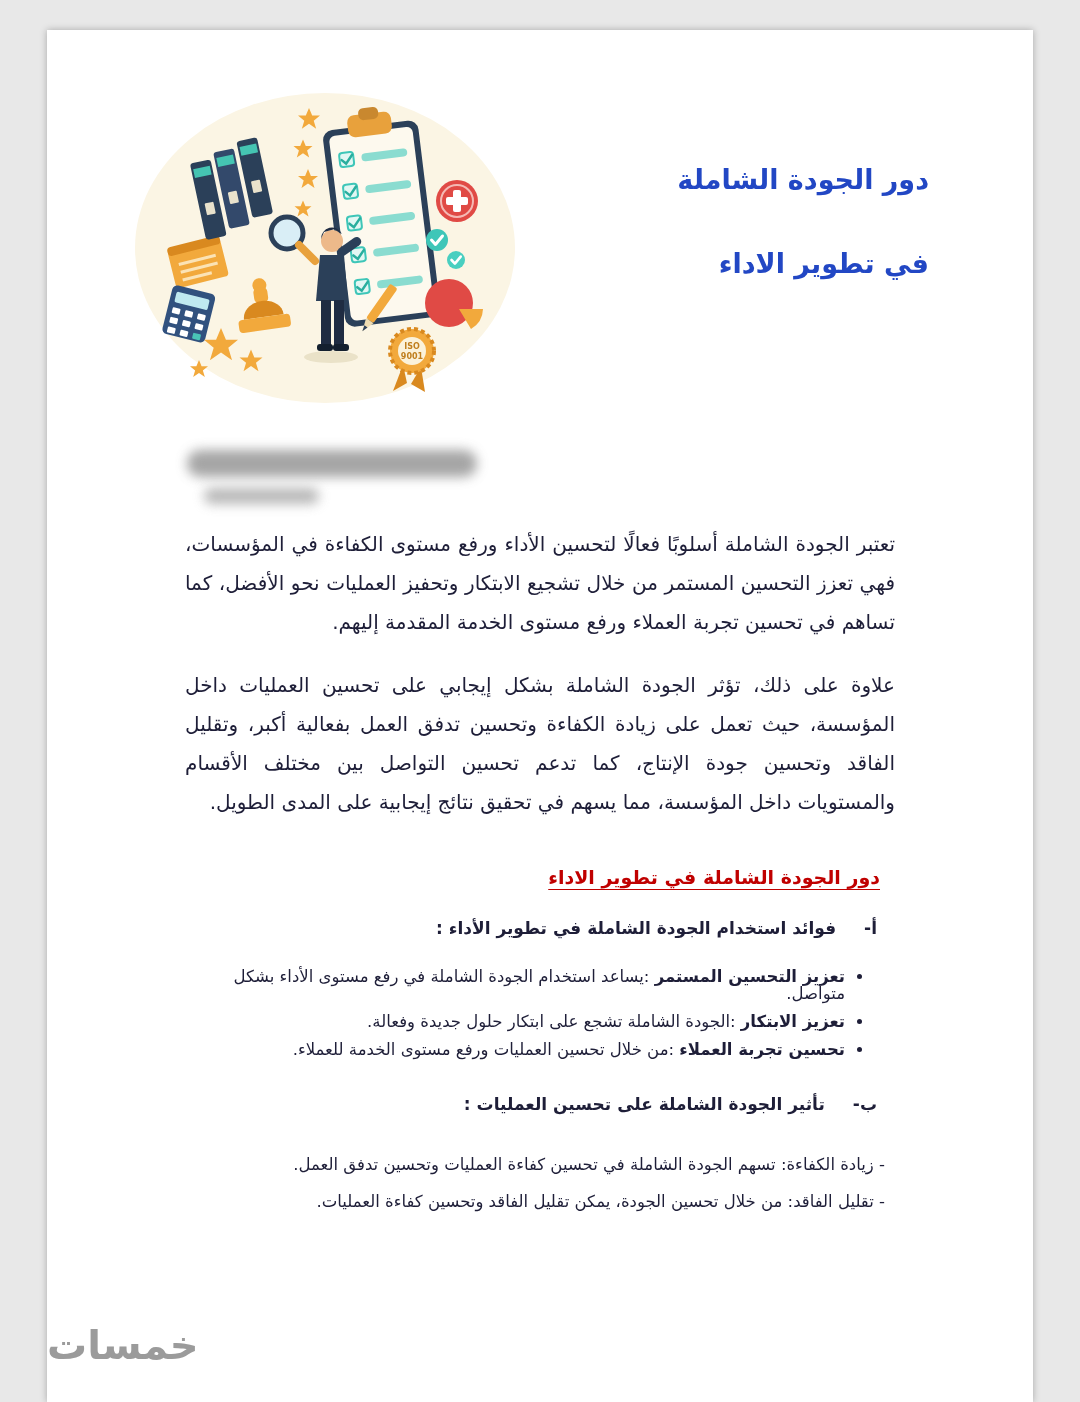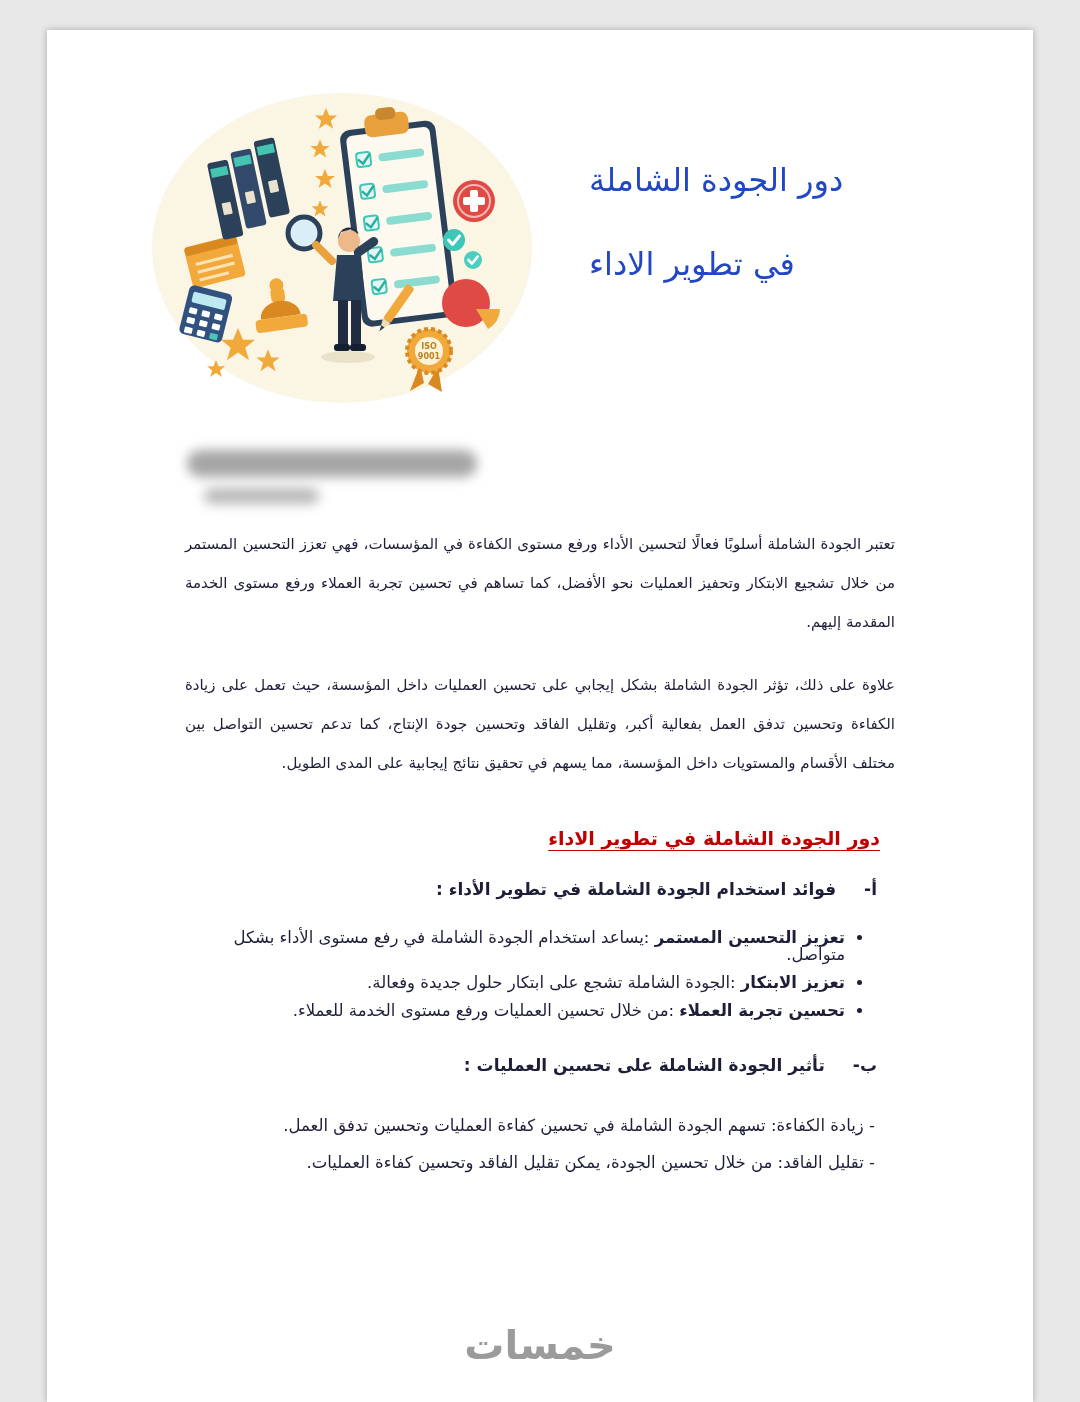--- a/index.html
+++ b/index.html
@@ -17,31 +17,31 @@
   }
   .page{
     position:absolute;
     left:47px; top:30px;
     width:986px; height:1372px;
     background:#ffffff;
     box-shadow:0 0 7px rgba(0,0,0,.28);
   }
   .illustration{
     position:absolute;
-    left:105px; top:63px;
+    left:88px; top:63px;
     width:380px; height:310px;
   }
   .title-block{
     position:absolute;
     left:542px; top:130px;
     width:340px;
-    text-align:left;
+    text-align:right;
     color:var(--title-blue);
-    font-weight:normal;
-    font-size:32px;
+    font-weight:bold;
+    font-size:27px;
     line-height:40px;
   }
   .title-line + .title-line{ margin-top:44px; }
 
   .redact{
     position:absolute;
     background:#8f8f8f;
     border-radius:14px;
     filter:blur(6px);
     opacity:.8;
@@ -58,21 +58,21 @@
   .heading-red{
     color:var(--heading-red);
     font-size:19px;
     font-weight:bold;
     text-decoration:underline;
     text-underline-offset:5px;
     margin:0 15px 30px 0;
   }
   .heading-red.second{ margin-top:44px; }
   .body-p{
-    font-size:15px;
+    font-size:20px;
     line-height:39px;
     text-align:justify;
     margin-bottom:24px;
   }
   .item-head{
     font-weight:bold;
     font-size:17px;
     margin:0 18px 30px 0;
   }
   .item-head .lbl{ margin-left:28px; }
@@ -84,27 +84,27 @@
   .bullets li{
     font-size:16.5px;
     line-height:17px;
     margin-bottom:11px;
   }
   .bullets .b{ font-weight:bold; }
   .item-head.b-item{ margin-bottom:32px; }
   .dash{
     font-size:16.5px;
     line-height:37px;
-    margin:0 20px 0 0;
+    margin:0 10px 0 0;
     text-align:right;
   }
   .watermark{
     position:absolute;
     left:0; right:0; top:1292px;
-    text-align:center;
+    text-align:left;
     font-size:40px;
     font-weight:bold;
     color:#9b9b9b;
     letter-spacing:1px;
     direction:rtl;
   }
 </style>
 </head>
 <body>
 

